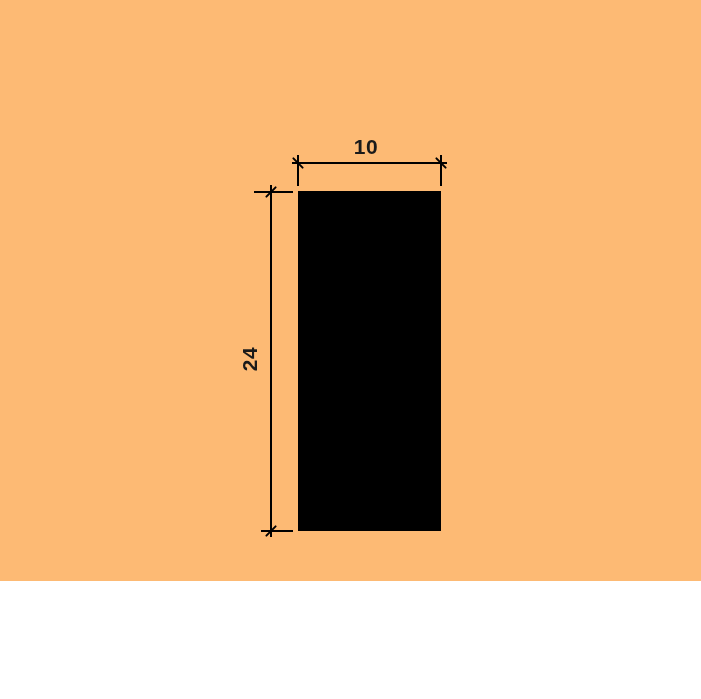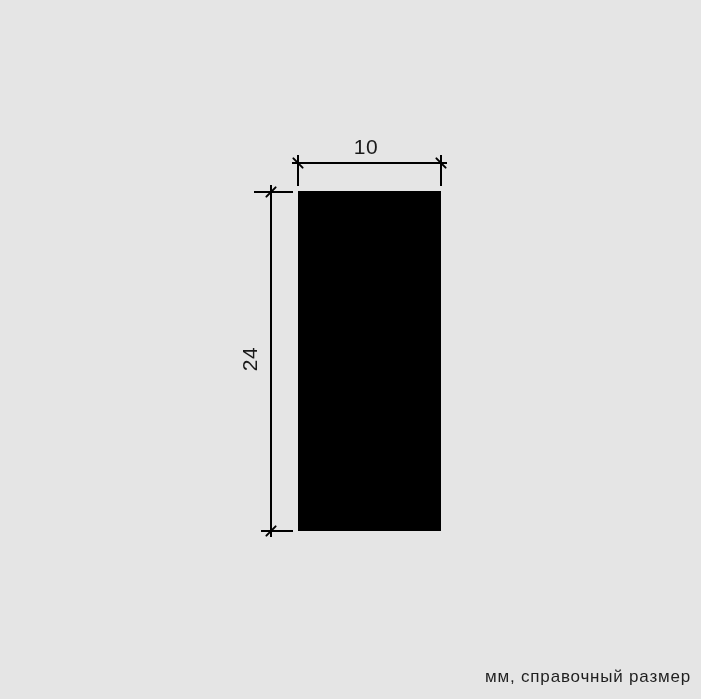--- a/index.html
+++ b/index.html
@@ -7,22 +7,23 @@
     padding: 0;
     width: 701px;
     height: 699px;
     background: #ffffff;
     overflow: hidden;
     font-family: "Liberation Sans", sans-serif;
   }
   .stage {
     position: relative;
     width: 701px;
-    height: 699px;
-    background: #e5e5e5;
+    height: 581px;
+    background: #fdba74;
+    font-weight: bold;
   }
   svg.drawing {
     position: absolute;
     left: 0;
     top: 0;
   }
   .ln {
     stroke: #000000;
     stroke-width: 2;
     stroke-linecap: butt;
@@ -68,14 +69,13 @@
     <text class="dim-label" x="366" y="154" text-anchor="middle">10</text>
 
     <line class="ln" x1="271" y1="185" x2="271" y2="537"></line>
     <line class="ln" x1="254" y1="192" x2="293" y2="192"></line>
     <line class="ln" x1="261" y1="531" x2="293" y2="531"></line>
     <line class="tick" x1="266.4" y1="196.6" x2="275.6" y2="187.4"></line>
     <line class="tick" x1="266.4" y1="535.6" x2="275.6" y2="526.4"></line>
     <text class="dim-label" x="257" y="359" text-anchor="middle" transform="rotate(-90 257 359)">24</text>
   </svg>
 
-  <div class="units-note">мм, справочный размер</div>
 </div>
 
 </body></html>

